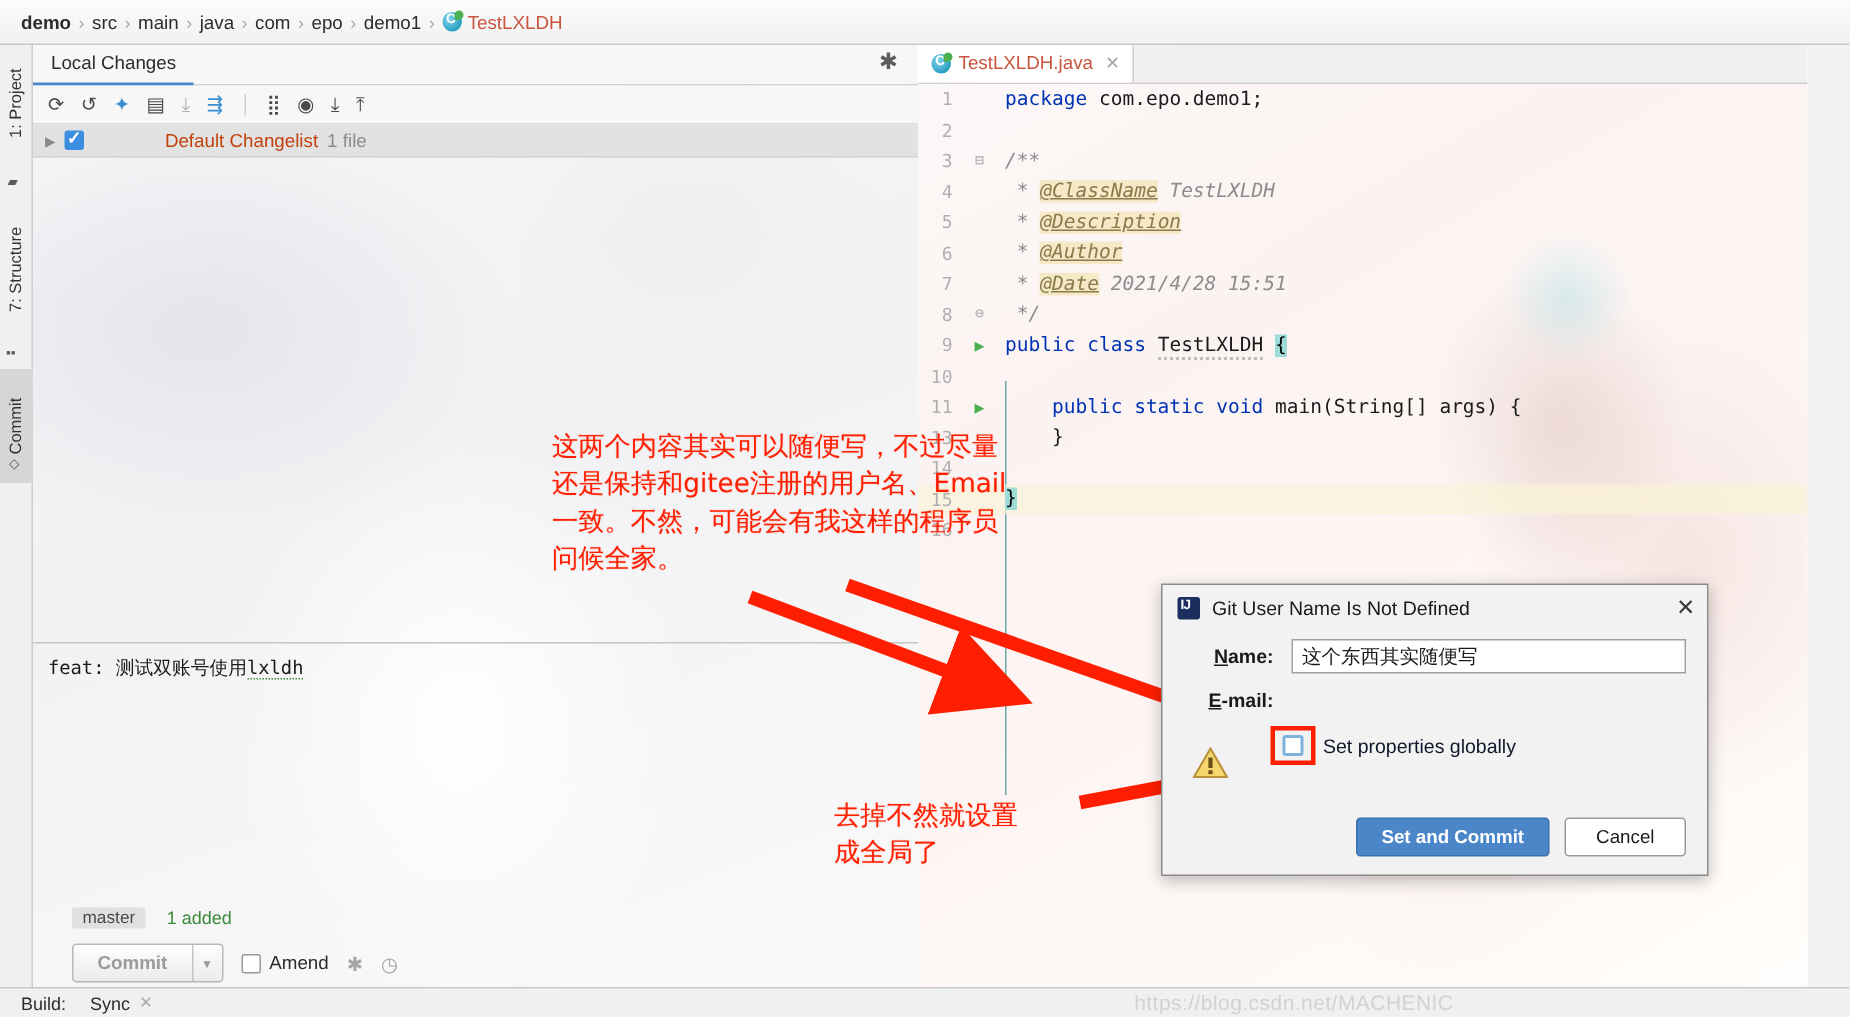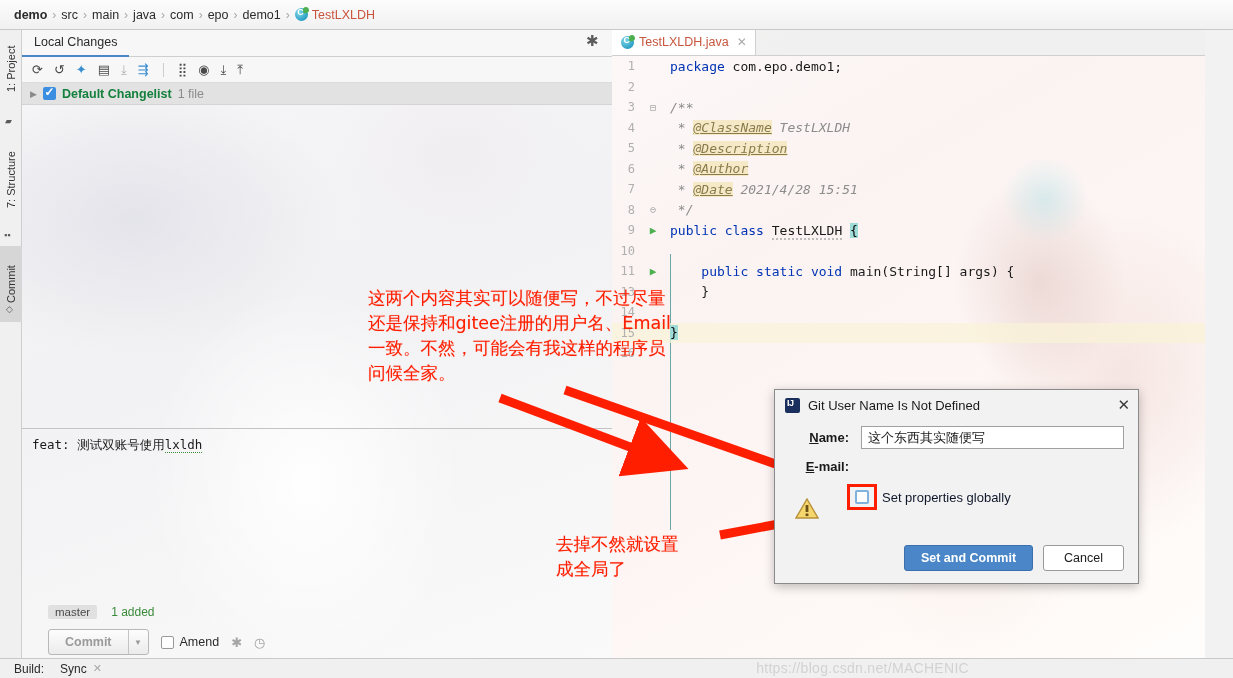--- a/index.html
+++ b/index.html
@@ -101,21 +101,21 @@
   }
   .tri { color: #8a8a8a; font-size: 9px; }
   .chk-blue {
     width: 13px; height: 13px; background: #3c8fe0; border-radius: 2px;
     position: relative; flex: none;
   }
   .chk-blue::after {
     content: "✓"; position: absolute; left: 1.5px; top: -2px;
     color: #fff; font-size: 12px; font-weight: bold;
   }
-  .cl-name { font-weight: bold; color: #15803d; }
+  .cl-name { font-weight: normal; color: #c2410c; margin-left: 48px; }
   .cl-count { color: #8c8c8c; }
 
   
   .commit-area {
     position: absolute; left: 0; right: 0; top: 398px; bottom: 0;
     border-top: 1px solid #c4c4c4;
   }
   .commit-msg {
     position: absolute; left: 0; right: 0; top: 0; height: 155px;
     padding: 8px 10px; font-family: "DejaVu Sans Mono", monospace;

